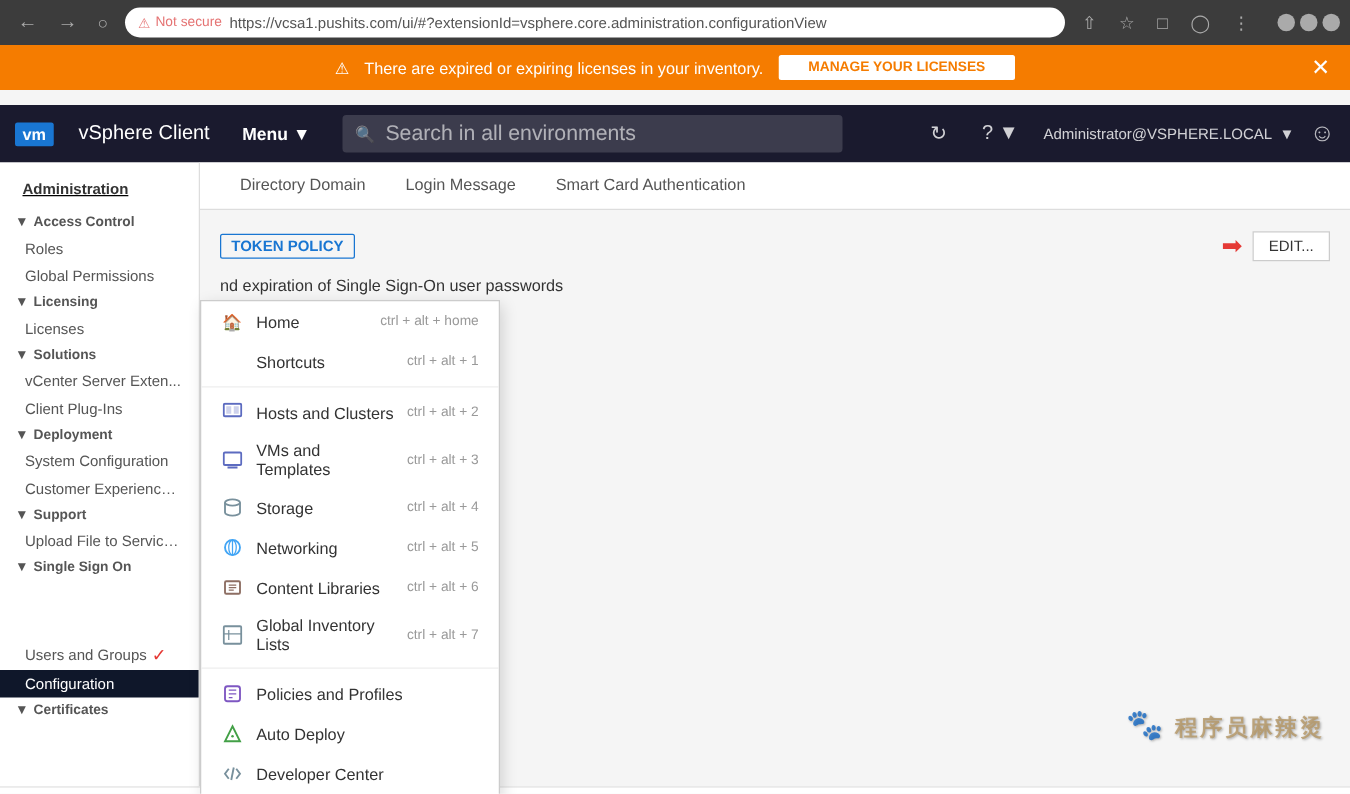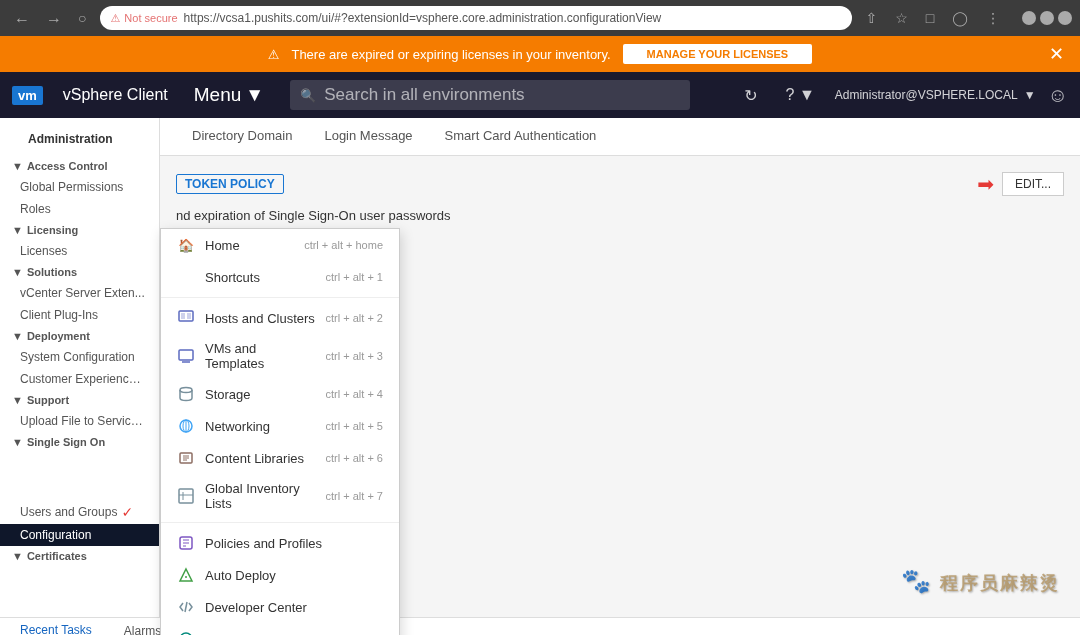--- a/index.html
+++ b/index.html
@@ -19,38 +19,38 @@
     .win-min { background: #aaa; }
     .win-max { background: #aaa; }
     .win-close { background: #aaa; }
 
     
     .notification-banner { background: #f57c00; color: white; text-align: center; padding: 8px 16px; font-size: 13px; display: flex; align-items: center; justify-content: center; gap: 12px; position: relative; }
     .manage-btn { background: white; color: #f57c00; border: none; padding: 4px 24px; font-size: 11px; font-weight: bold; cursor: pointer; border-radius: 2px; }
     .banner-close { position: absolute; right: 16px; color: white; background: none; border: none; cursor: pointer; font-size: 18px; }
 
     
-    .app-header { background: #1a1a2e; height: 46px; display: flex; align-items: center; padding: 0 12px; gap: 16px; }
+    .app-header { background: #1a1a2e; height: 46px; display: flex; align-items: center; padding: 0 12px; gap: 16px; margin-top: 12px; }
     .vm-logo { background: #1976d2; color: white; font-weight: bold; font-size: 13px; padding: 2px 6px; border-radius: 2px; margin-right: 4px; }
     .app-title { color: white; font-size: 16px; font-weight: 300; }
-    .menu-btn { color: white; background: none; border: none; cursor: pointer; font-size: 19px; display: flex; align-items: flex-start; gap: 4px; padding: 6px 10px; border-radius: 3px; }
+    .menu-btn { color: white; background: none; border: none; cursor: pointer; font-size: 14px; display: flex; align-items: flex-start; gap: 4px; padding: 6px 10px; border-radius: 3px; font-weight: bold; }
     .search-bar { flex: 1; background: rgba(255,255,255,0.15); border: none; border-radius: 3px; height: 30px; display: flex; align-items: center; padding: 0 10px; gap: 8px; color: rgba(255,255,255,0.7); font-size: 13px; max-width: 400px; cursor: text; }
     .search-input { background: none; border: none; outline: none; color: white; font-size: 17px; width: 100%; }
     .search-input::placeholder { color: rgba(255,255,255,0.6); }
     .header-actions { display: flex; align-items: center; gap: 12px; margin-left: auto; color: rgba(255,255,255,0.8); font-size: 13px; }
     .header-action-btn { color: rgba(255,255,255,0.8); background: none; border: none; cursor: pointer; font-size: 16px; padding: 4px 8px; display: flex; align-items: center; gap: 4px; }
     .user-btn { display: flex; align-items: flex-end; gap: 6px; color: rgba(255,255,255,0.8); background: none; border: none; cursor: pointer; font-size: 12px; }
     .smiley { font-size: 20px; color: rgba(255,255,255,0.7); }
 
     
     .main-layout { display: flex; height: calc(635px - 36px - 28px - 46px - 26px); }
 
     
     .sidebar { width: 160px; background: white; border-right: 1px solid #ddd; overflow-y: auto; font-size: 12px; flex-shrink: 0; }
-    .sidebar-section { padding: 8px 16px; }
+    .sidebar-section { padding: 8px 6px; text-decoration: underline; }
     .sidebar-section-title { font-weight: bold; color: #333; padding: 6px 12px 2px; font-size: 12px; }
     .sidebar-group-title { font-weight: bold; color: #555; padding: 4px 12px; font-size: 11px; display: flex; align-items: center; gap: 4px; }
     .sidebar-item { padding: 4px 12px 4px 20px; color: #555; cursor: pointer; white-space: nowrap; overflow: hidden; text-overflow: ellipsis; }
     .sidebar-item.active { background: #0f172a; color: white; }
     .sidebar-group { }
     .dropdown-menu { position: absolute; left: 160px; top: 110px; width: 240px; background: white; border: 1px solid #ccc; box-shadow: 2px 4px 12px rgba(0,0,0,0.15); z-index: 100; font-size: 13px; }
     .menu-item { display: flex; align-items: center; padding: 7px 16px; gap: 10px; cursor: pointer; color: #333; }
     .menu-item-icon { width: 18px; height: 18px; display: flex; align-items: center; justify-content: center; flex-shrink: 0; }
     .menu-item-label { flex: 1; }
     .menu-item-shortcut { color: #999; font-size: 11px; white-space: nowrap; }
@@ -145,22 +145,22 @@
     <div class="sidebar">
       <div class="sidebar-section">
         <div class="sidebar-section-title">Administration</div>
       </div>
 
       <div class="sidebar-group">
         <div class="sidebar-group-title">
           <span>▼</span>
           <span>Access Control</span>
         </div>
+        <div class="sidebar-item">Roles</div>
         <div class="sidebar-item">Global Permissions</div>
-        <div class="sidebar-item">Roles</div>
       </div>
 
       <div class="sidebar-group">
         <div class="sidebar-group-title">
           <span>▼</span>
           <span>Licensing</span>
         </div>
         <div class="sidebar-item">Licenses</div>
       </div>
 

